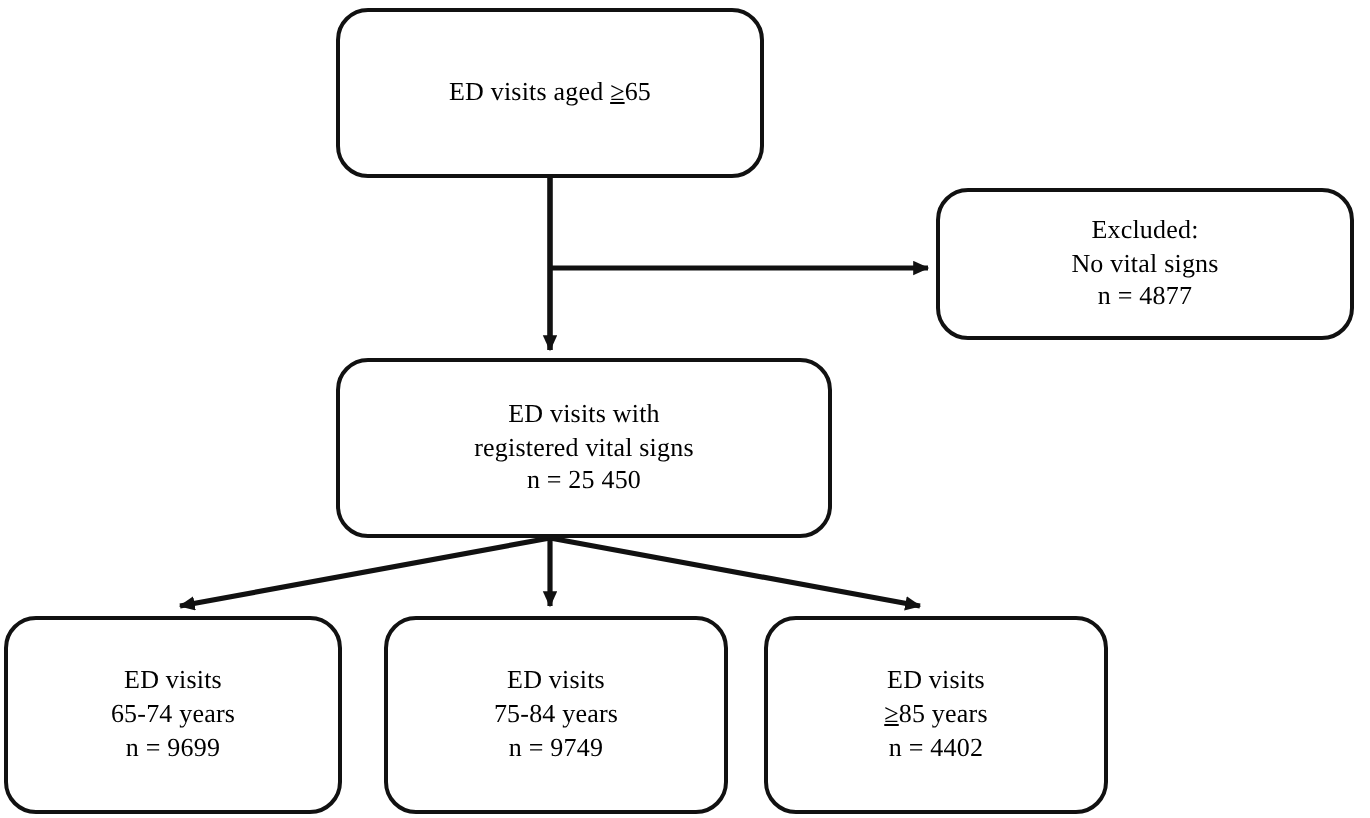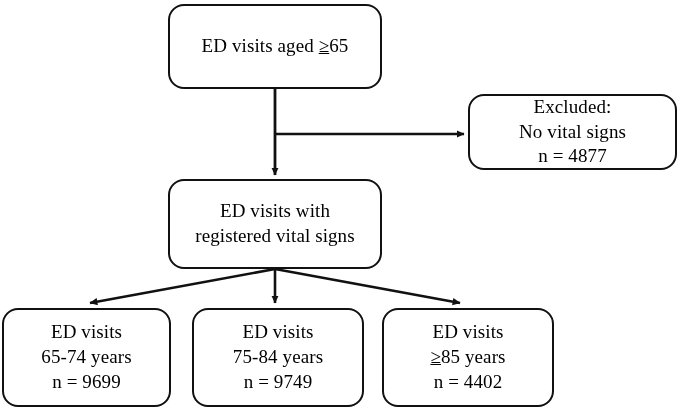--- a/index.html
+++ b/index.html
@@ -31,36 +31,36 @@
     box-sizing: border-box;
     border: 2.6px solid #111111;
     border-radius: 16px;
     background: #ffffff;
     display: flex;
     flex-direction: column;
     align-items: center;
     justify-content: center;
     text-align: center;
     line-height: 1.30;
-    font-size: 19px;
+    font-size: 13px;
     letter-spacing: 0.1px;
   }
   .node .line {
     display: block;
     white-space: nowrap;
   }
   .ge {
     text-decoration: underline;
     text-underline-offset: 1px;
   }
 
   
   #node-top      { left: 168px; top: 4px;   width: 214px; height: 85px; }
   #node-excluded { left: 468px; top: 94px;  width: 209px; height: 76px; }
-  #node-middle   { left: 168px; top: 179px; width: 214px; height: 90px; }
+  #node-middle   { left: 168px; top: 179px; width: 248px; height: 90px; }
   #node-age1     { left: 2px;   top: 308px; width: 169px; height: 99px; }
   #node-age2     { left: 192px; top: 308px; width: 172px; height: 99px; }
   #node-age3     { left: 382px; top: 308px; width: 172px; height: 99px; }
 </style>
 </head>
 <body>
 
 <div id="flowchart">
 
   <svg class="edges" viewBox="0 0 685 409" width="685" height="409" xmlns="http://www.w3.org/2000/svg">
@@ -85,20 +85,21 @@
 
   <div class="node" id="node-excluded">
     <span class="line">Excluded:</span>
     <span class="line">No vital signs</span>
     <span class="line">n = 4877</span>
   </div>
 
   <div class="node" id="node-middle">
     <span class="line">ED visits with</span>
     <span class="line">registered vital signs</span>
+    <span class="line">n = 25 450</span>
   </div>
 
   <div class="node" id="node-age1">
     <span class="line">ED visits</span>
     <span class="line">65-74 years</span>
     <span class="line">n = 9699</span>
   </div>
 
   <div class="node" id="node-age2">
     <span class="line">ED visits</span>

